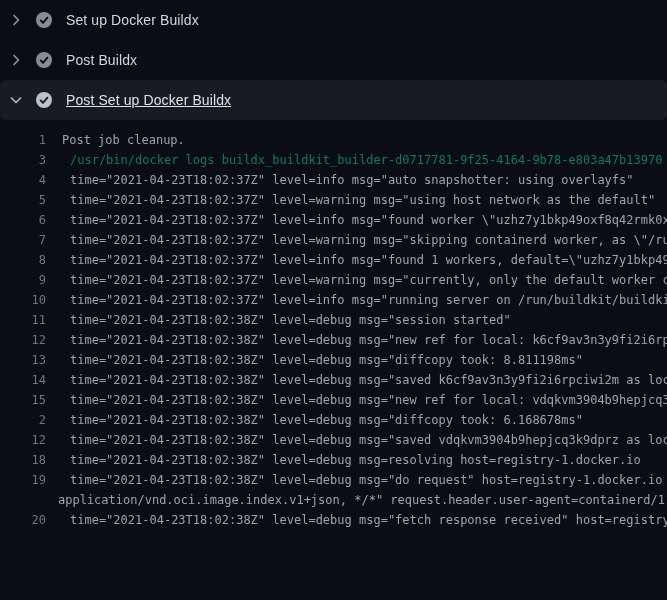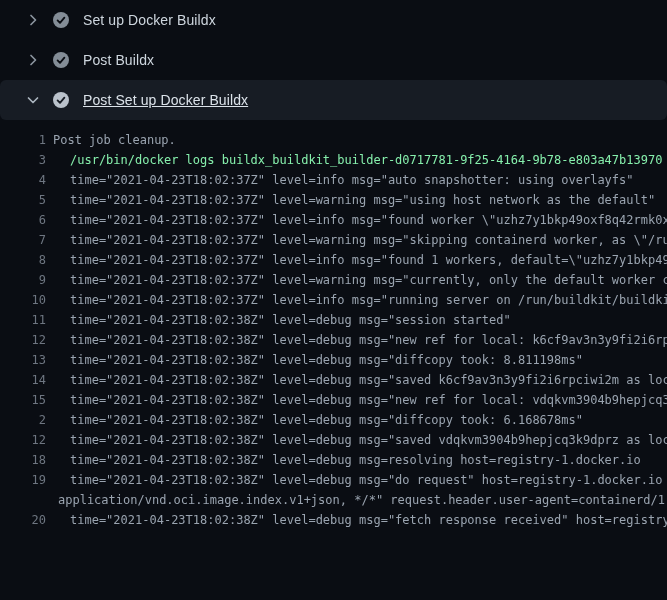--- a/index.html
+++ b/index.html
@@ -2,37 +2,37 @@
 <html><head>
 <meta charset="utf-8">
 <style>
   html,body{margin:0;padding:0;background:#0a0d13;}
   #screen{
     position:relative;width:667px;height:600px;overflow:hidden;
     background:#0a0d13;font-family:"Liberation Sans",sans-serif;
   }
   
   .step-row{
-    display:flex;align-items:center;height:40px;padding-left:25px;
+    display:flex;align-items:center;height:40px;padding-left:8px;
     cursor:pointer;box-sizing:border-box;
   }
   .step-row.expanded{background:#171c24;border-radius:6px;}
   .step-chevron{width:16px;height:16px;margin-right:12px;flex:0 0 16px;display:flex;align-items:center;justify-content:center;}
   .step-check{width:16px;height:16px;margin-right:14px;flex:0 0 16px;display:flex;align-items:center;justify-content:center;}
   .step-label{font-size:14px;color:#ced6de;letter-spacing:.1px;}
   .step-row.expanded .step-label{color:#dbe2e9;text-decoration:underline;}
   
   .log{padding-top:10px;font-family:"DejaVu Sans Mono","Liberation Mono",monospace;font-size:12px;}
   .log-row{height:20px;line-height:20px;white-space:pre;overflow:hidden;}
   .ln{display:inline-block;width:46px;text-align:right;color:#6e7681;vertical-align:top;}
   .lt{color:#9aa4b0;}
-  .lt.base{margin-left:7px;}
+  .lt.base{margin-left:16px;}
   .lt.child{margin-left:24px;}
   .lt.cont{margin-left:12px;}
-  .lt.cmd{color:#86efac;}
+  .lt.cmd{color:#0f766e;}
   .lt.toggle{cursor:pointer;}
 </style>
 </head>
 <body>
 
 <div id="screen">
 
   <div class="step-row">
     <span class="step-chevron">
       <svg width="16" height="16" viewBox="0 0 16 16">

